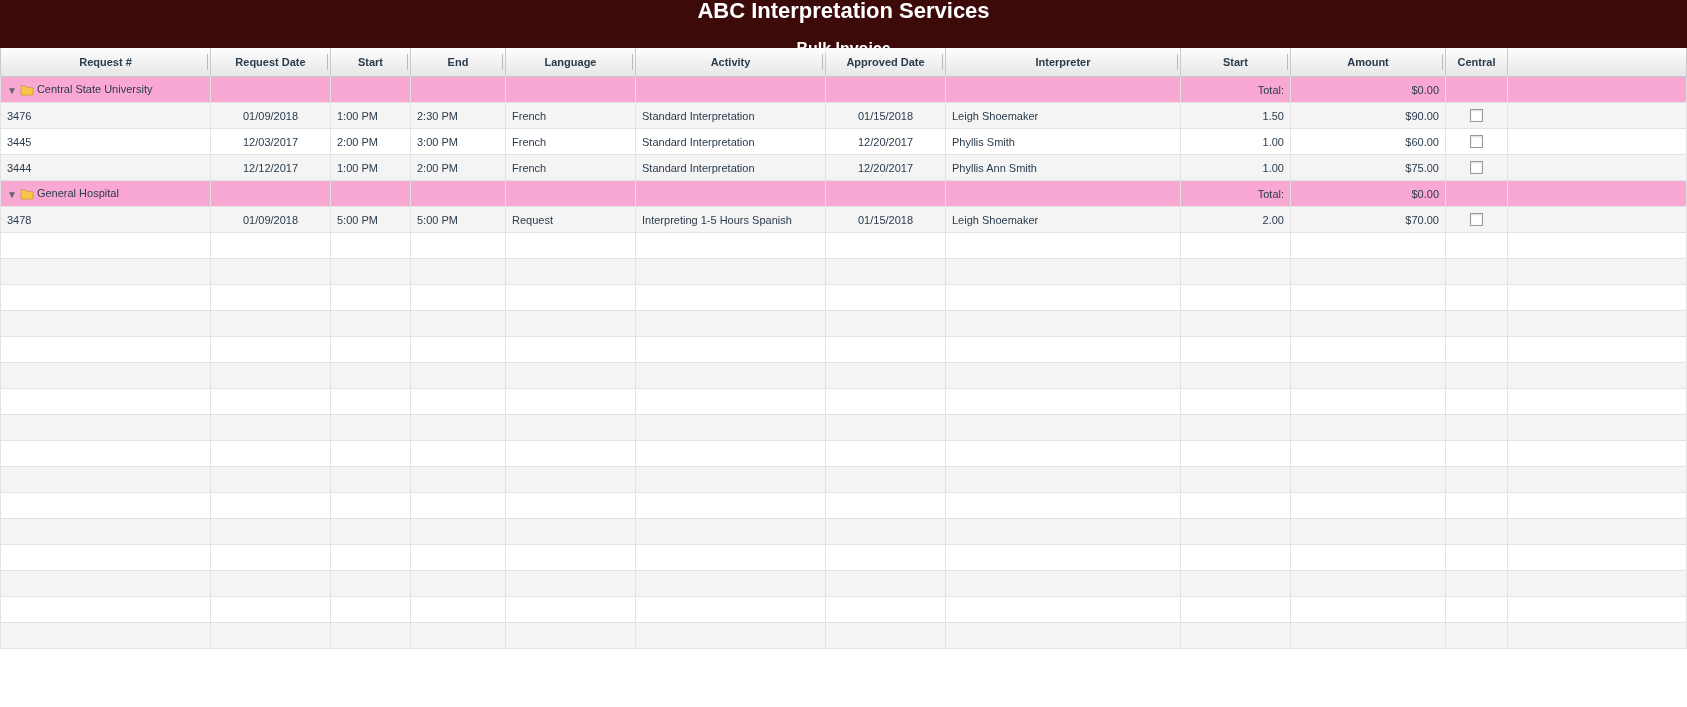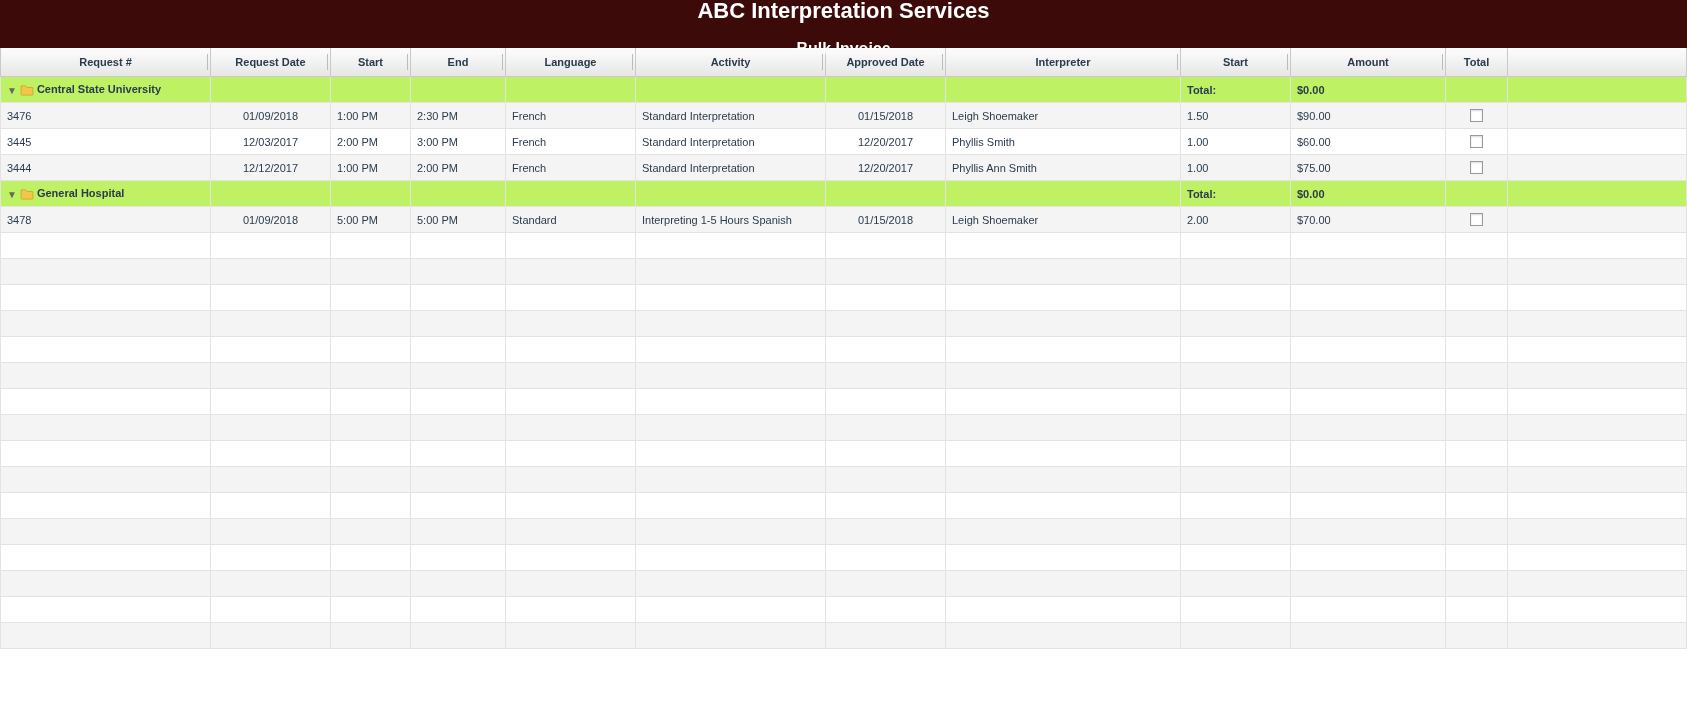--- a/index.html
+++ b/index.html
@@ -56,26 +56,26 @@
     padding: 5px 6px;
     font-size: 11px;
     color: #2a3b4c;
     height: 26px;
     white-space: nowrap;
     overflow: hidden;
     text-overflow: ellipsis;
   }
   tr.striped td { background: #f4f4f4; }
   tr.group td {
-    background: #bef264;
-    font-weight: bold;
+    background: #f9a8d4;
+    font-weight: normal;
   }
   .al-left { text-align: left; }
   .al-center { text-align: center; margin-top: 16px; }
-  .al-right { }
+  .al-right { text-align: right; }
   .bold { font-weight: bold; }
   .group-toggle {
     display: inline-block;
     vertical-align: middle;
     color: #666;
     font-size: 10px;
     margin-right: 3px;
   }
   .folder-icon {
     display: inline-block;
@@ -134,21 +134,21 @@
       <th><span>Request #</span><span class="resizer"></span></th>
       <th><span>Request Date</span><span class="resizer"></span></th>
       <th><span>Start</span><span class="resizer"></span></th>
       <th><span>End</span><span class="resizer"></span></th>
       <th><span>Language</span><span class="resizer"></span></th>
       <th><span>Activity</span><span class="resizer"></span></th>
       <th><span>Approved Date</span><span class="resizer"></span></th>
       <th><span>Interpreter</span><span class="resizer"></span></th>
       <th><span>Start</span><span class="resizer"></span></th>
       <th><span>Amount</span><span class="resizer"></span></th>
-      <th><span>Total</span></th>
+      <th><span>Central</span></th>
       <th></th>
     </tr>
   </thead>
   <tbody id="grid-body">
       <tr class="group">
         <td class="al-left"><span class="group-toggle">▼</span><span class="folder-icon"><svg viewBox="0 0 16 14">
               <path d="M1 3 L1 12 Q1 13 2 13 L14 13 Q15 13 15 12 L15 5 Q15 4 14 4 L8 4 L6 2 L2 2 Q1 2 1 3 Z" fill="#f4c547" stroke="#b8892b" stroke-width="0.6"></path>
             </svg></span><span>Central State University</span></td>
         <td></td>
         <td></td>
@@ -218,21 +218,21 @@
         <td class="al-right bold">Total:</td>
         <td class="al-right bold">$0.00</td>
         <td></td>
         <td></td>
       </tr>
       <tr class="striped">
         <td class="al-left">3478</td>
         <td class="al-center">01/09/2018</td>
         <td class="al-left">5:00 PM</td>
         <td class="al-left">5:00 PM</td>
-        <td class="al-left">Standard</td>
+        <td class="al-left">Request</td>
         <td class="al-left">Interpreting 1-5 Hours Spanish</td>
         <td class="al-center">01/15/2018</td>
         <td class="al-left">Leigh Shoemaker</td>
         <td class="al-right">2.00</td>
         <td class="al-right">$70.00</td>
         <td class="al-center"><span class="chk"></span></td>
         <td></td>
       </tr>
       <tr>
         <td></td>

